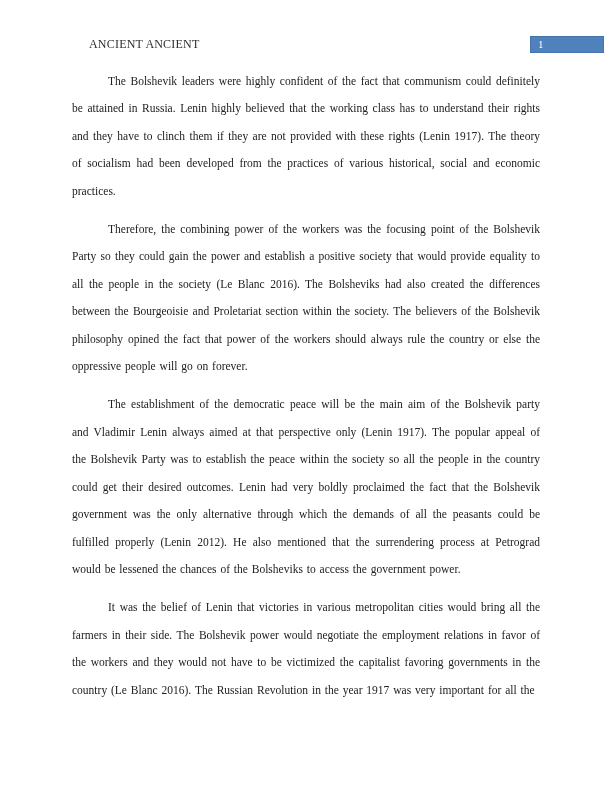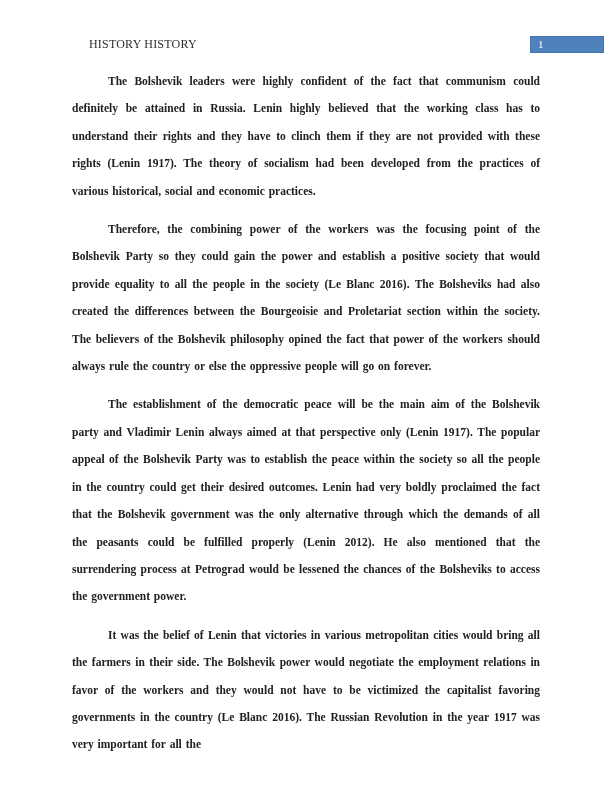--- a/index.html
+++ b/index.html
@@ -52,30 +52,29 @@
     right: 72px;
     color: #212121;
   }
   .content p {
     margin: 0 0 11px 0;
     font-size: 11.5px;
     line-height: 27.4px;
     text-align: justify;
     text-indent: 36px;
     word-spacing: 1px;
-    font-weight: bold;
   }
 </style>
 </head>
 <body>
 
 <div class="page">
 
   <div class="header">
-    <div class="header-title">HISTORY HISTORY</div>
+    <div class="header-title">ANCIENT ANCIENT</div>
     <div class="page-number-badge">1</div>
   </div>
 
   <div class="content">
     <p>The Bolshevik leaders were highly confident of the fact that communism could definitely be attained in Russia. Lenin highly believed that the working class has to understand their rights and they have to clinch them if they are not provided with these rights (Lenin 1917). The theory of socialism had been developed from the practices of various historical, social and economic practices.</p>
     <p>Therefore, the combining power of the workers was the focusing point of the Bolshevik Party so they could gain the power and establish a positive society that would provide equality to all the people in the society (Le Blanc 2016). The Bolsheviks had also created the differences between the Bourgeoisie and Proletariat section within the society. The believers of the Bolshevik philosophy opined the fact that power of the workers should always rule the country or else the oppressive people will go on forever.</p>
     <p>The establishment of the democratic peace will be the main aim of the Bolshevik party and Vladimir Lenin always aimed at that perspective only (Lenin 1917). The popular appeal of the Bolshevik Party was to establish the peace within the society so all the people in the country could get their desired outcomes. Lenin had very boldly proclaimed the fact that the Bolshevik government was the only alternative through which the demands of all the peasants could be fulfilled properly (Lenin 2012). He also mentioned that the surrendering process at Petrograd would be lessened the chances of the Bolsheviks to access the government power.</p>
     <p>It was the belief of Lenin that victories in various metropolitan cities would bring all the farmers in their side. The Bolshevik power would negotiate the employment relations in favor of the workers and they would not have to be victimized the capitalist favoring governments in the country (Le Blanc 2016). The Russian Revolution in the year 1917 was very important for all the</p>
   </div>
 

